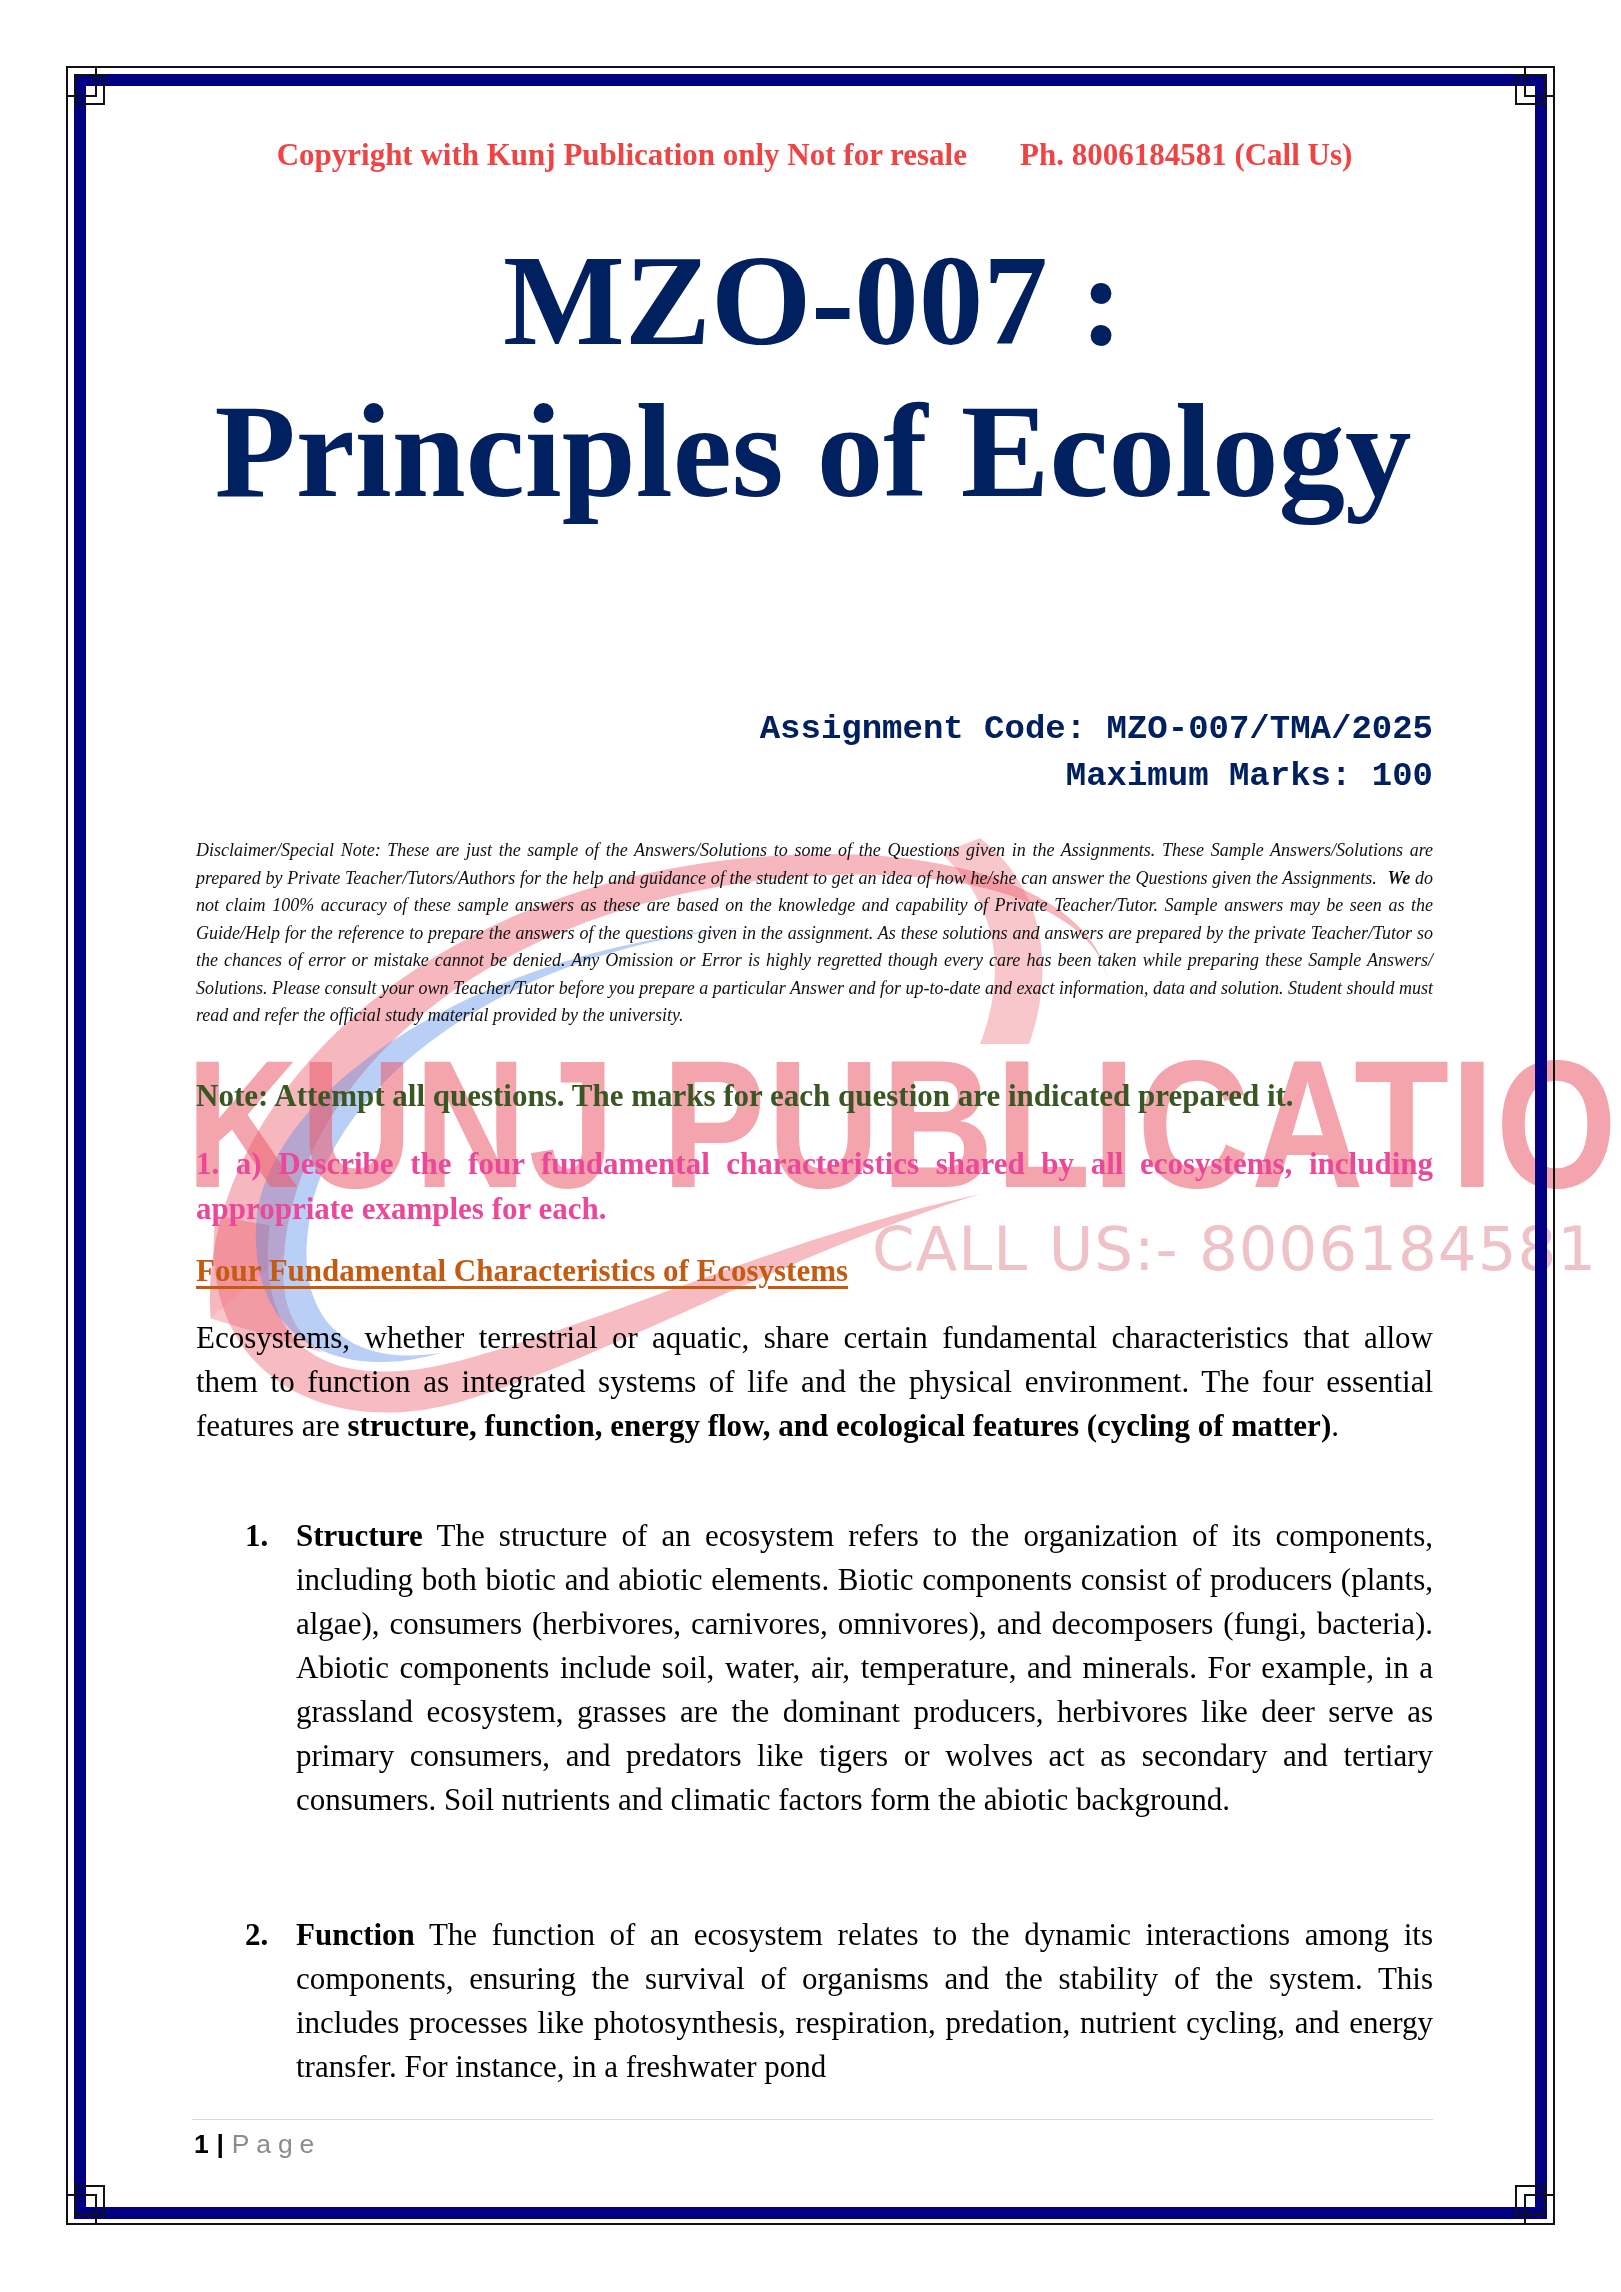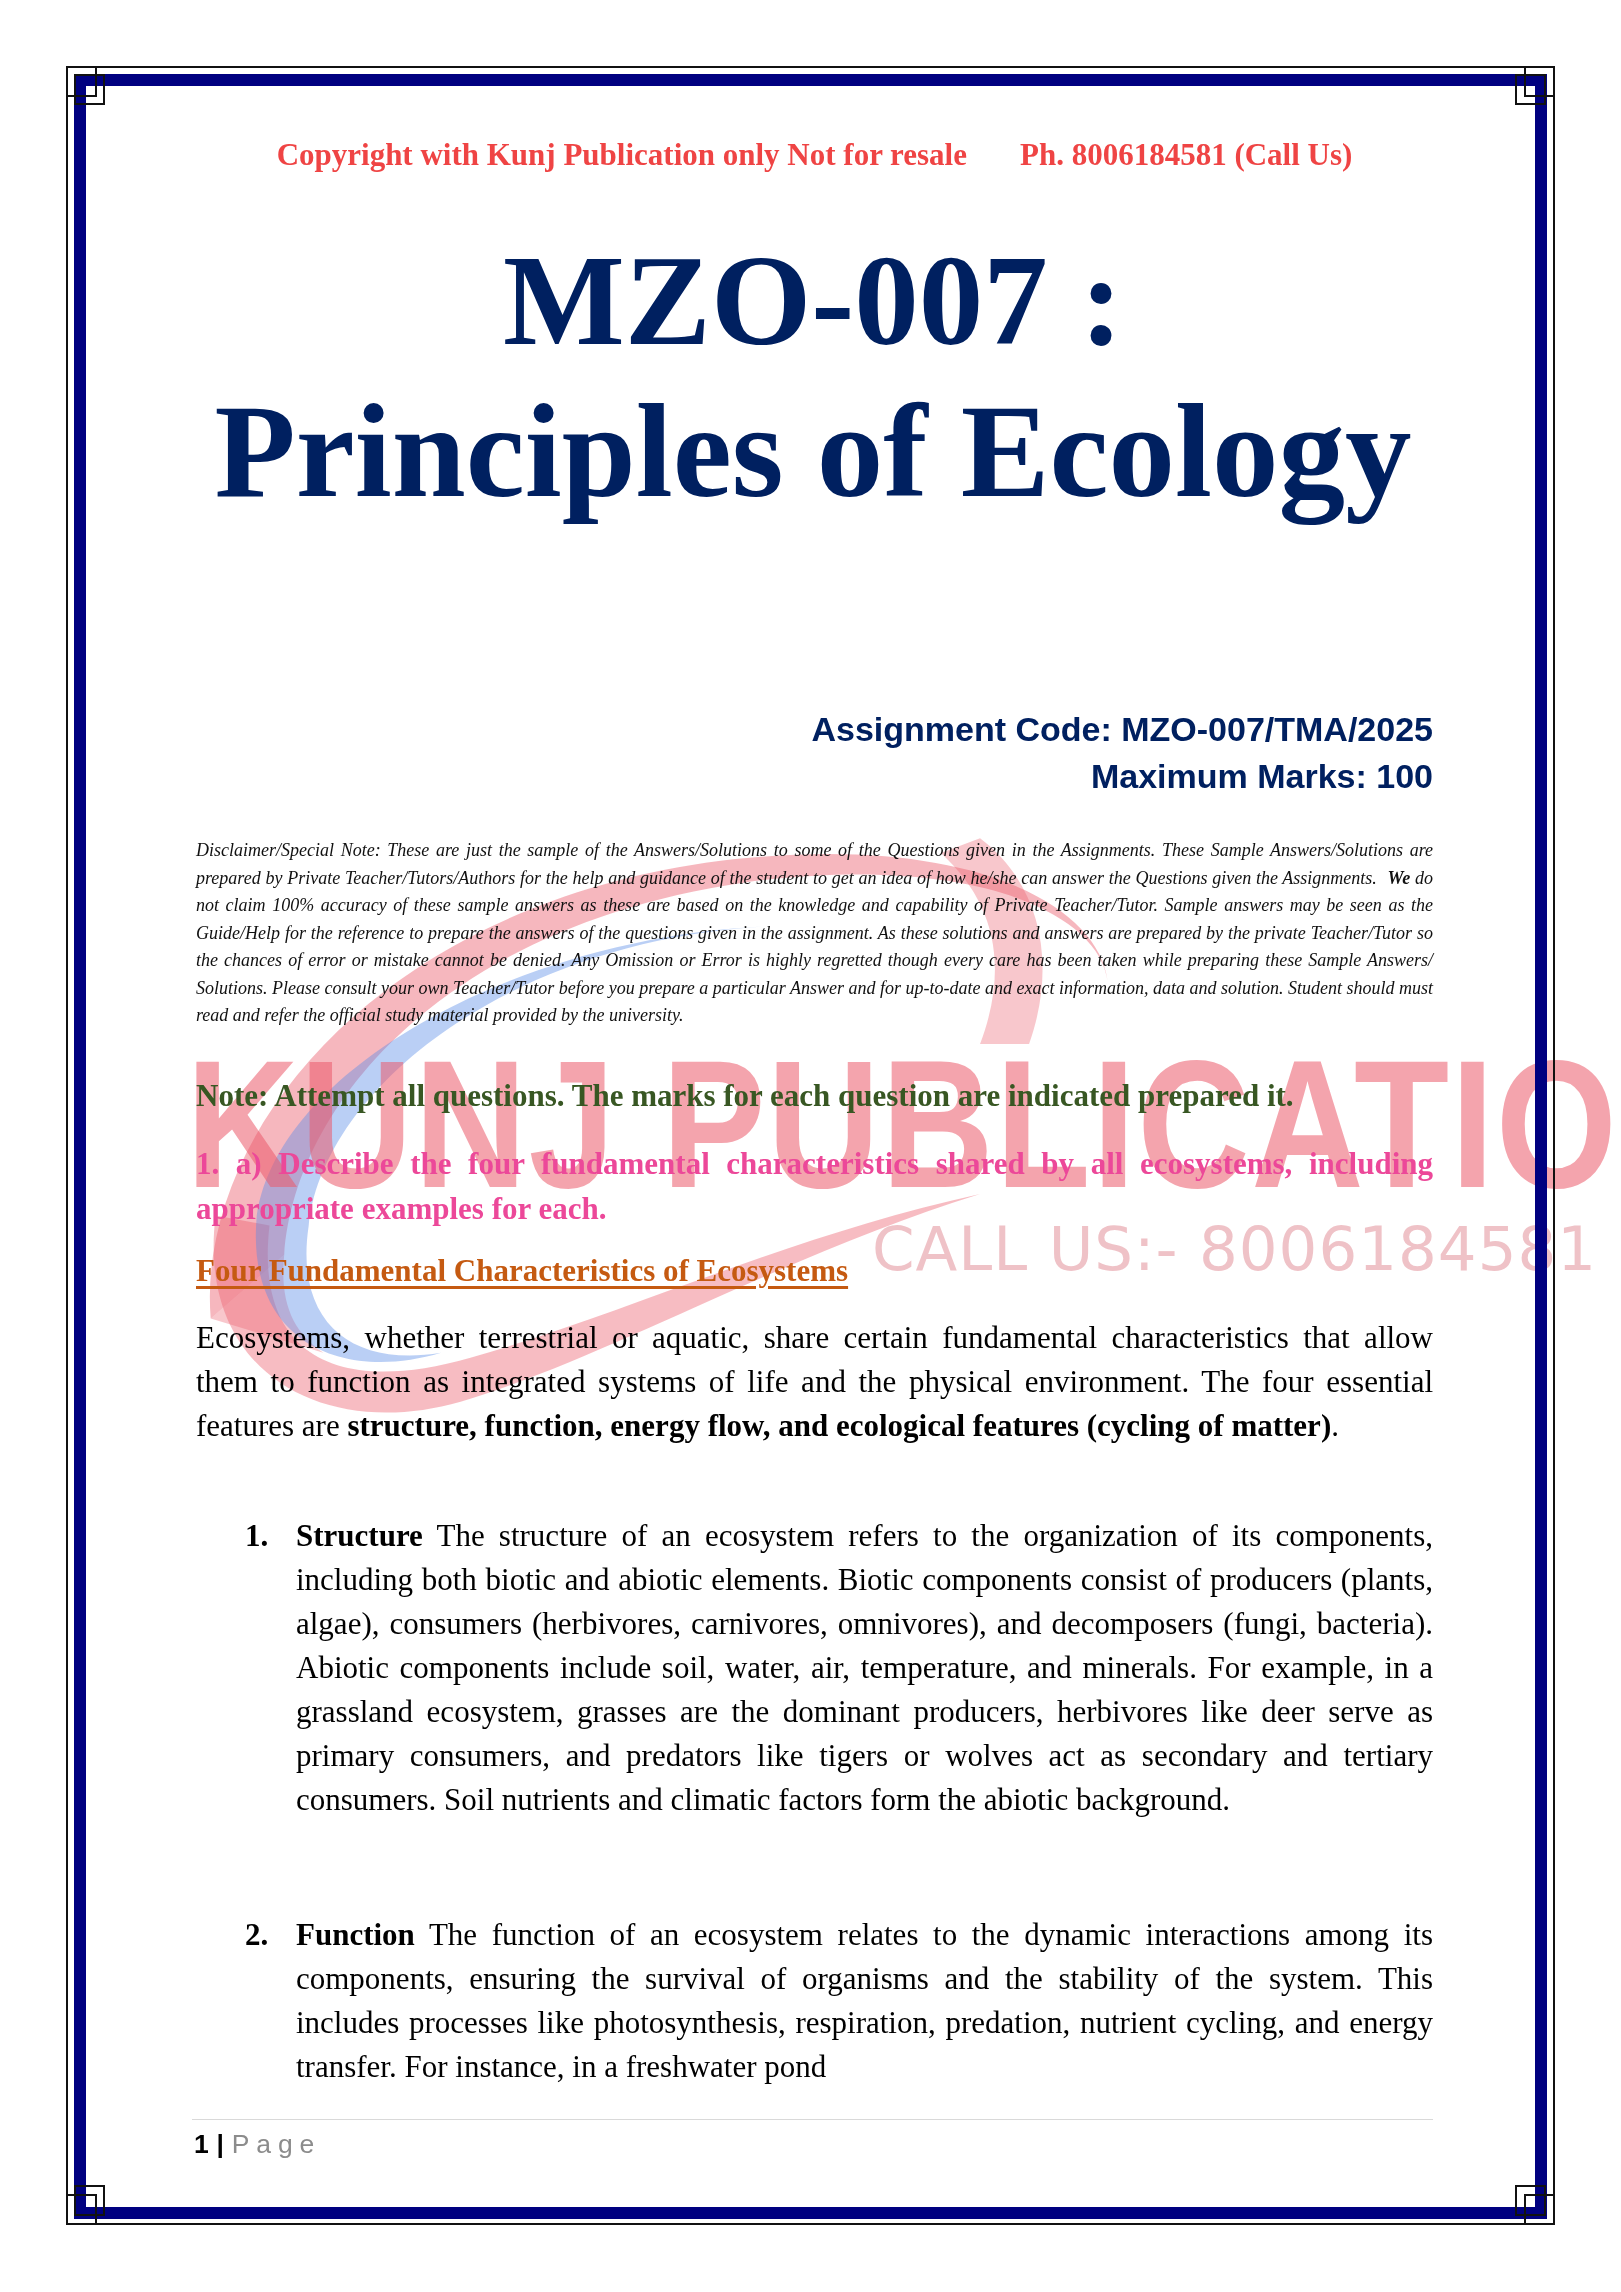--- a/index.html
+++ b/index.html
@@ -22,21 +22,21 @@
     .wm { position: absolute; pointer-events: none; }
     .wm-kunj { left: 186px; top: 1034px; width: 1264px; font-family: "Liberation Sans", sans-serif; font-weight: bold; font-size: 181px; line-height: 1; color: rgba(235, 90, 105, 0.55); letter-spacing: 2px; transform: scaleX(0.86); transform-origin: left top; white-space: nowrap; }
     .wm-call { left: 872px; top: 1213px; font-family: "DejaVu Sans", sans-serif; font-size: 61px; color: rgba(220, 120, 130, 0.45); white-space: nowrap; letter-spacing: 1px; text-align: center; }
     .wm-arc { left: 0; top: 0; width: 1621px; height: 2293px; }
 
     
     .copyright { position: absolute; left: 196px; top: 137px; width: 1237px; display: flex; justify-content: center; gap: 53px; font-family: "Liberation Serif", serif; font-weight: bold; font-size: 31px; color: #ef4444; white-space: nowrap; }
     .title { position: absolute; left: 176px; width: 1274px; text-align: center; font-family: "Liberation Serif", serif; font-weight: bold; color: #002060; line-height: 1; }
     .title.t1 { top: 236px; font-size: 129px; }
     .title.t2 { top: 385px; font-size: 133px; }
-    .meta { position: absolute; right: 188px; text-align: right; font-family: Liberation Sans, sans-serif; font-weight: bold; font-size: 34px; color: #002060; white-space: nowrap; }
+    .meta { position: absolute; right: 188px; text-align: right; font-family: Liberation Mono, monospace; font-weight: bold; font-size: 34px; color: #002060; white-space: nowrap; }
     .meta.m1 { top: 710px; }
     .meta.m2 { top: 757px; }
 
     
     .disclaimer { position: absolute; left: 196px; top: 837px; width: 1237px; font-family: "Liberation Serif", serif; font-style: italic; font-size: 18px; line-height: 27.5px; color: #111; text-align: justify; }
     .disclaimer b { font-weight: bold; margin-left: 6px; }
 
     
     .note { position: absolute; left: 196px; top: 1078px; width: 1237px; font-family: "Liberation Serif", serif; font-weight: bold; font-size: 31px; color: #385723; white-space: nowrap; }
     .question { position: absolute; left: 196px; top: 1141px; width: 1237px; font-family: "Liberation Serif", serif; font-weight: bold; font-size: 31px; line-height: 45px; color: #ec4899; text-align: justify; text-align-last: left; }

